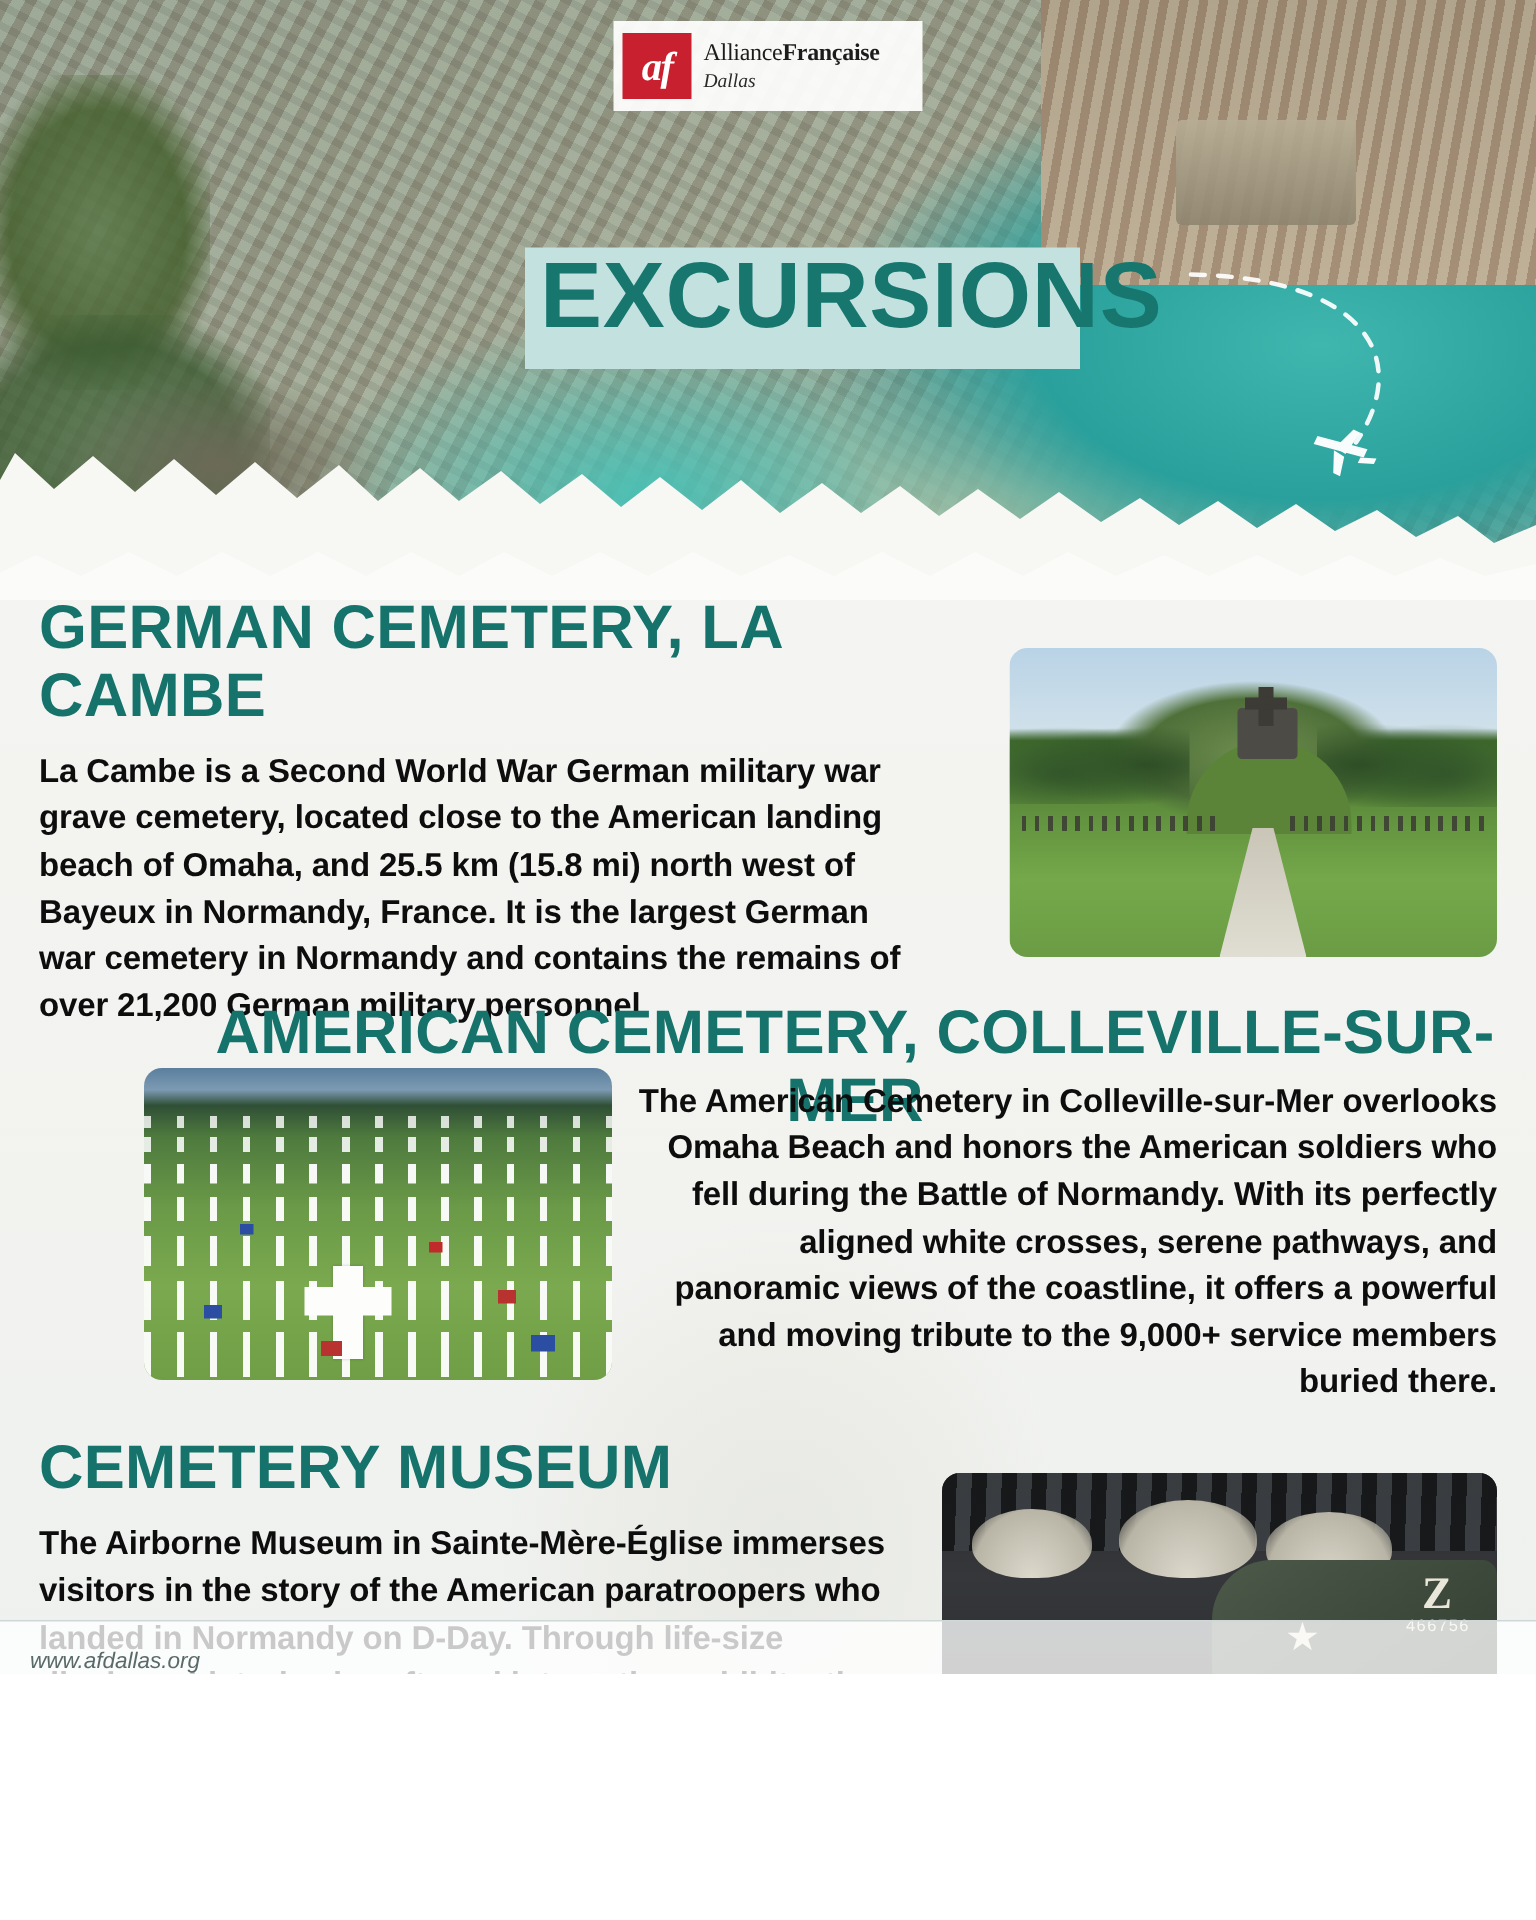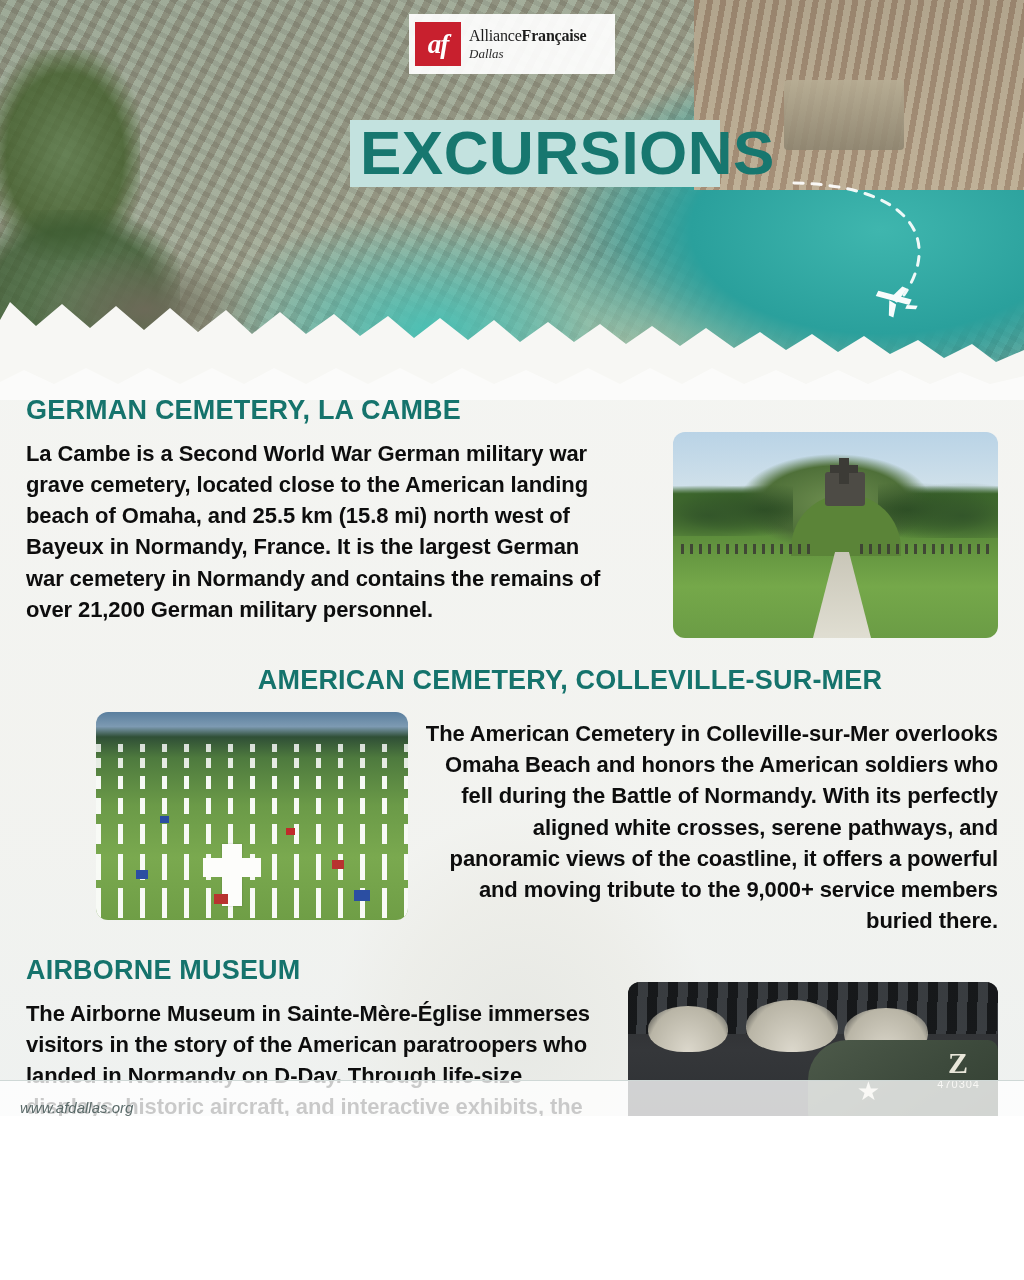--- a/index.html
+++ b/index.html
@@ -151,31 +151,31 @@
     background: #c3e2df;
     color: #17776f;
     font-size: 62px;
     font-weight: bold;
     letter-spacing: 0.5px;
     line-height: 1.05;
     text-align: center;
     padding: 8px 10px 4px;
   }
   .title-line.l1 { width: 370px; }
-  .title-line.l2 { width: 370px; padding-top: 0; padding-bottom: 2px; }
+  .title-line.l2 { width: 370px; padding-top: 0; padding-bottom: 16px; margin-top: 45px; }
 
   
   .plane-path { position: absolute; right: 70px; top: 175px; }
 
   
   .section { position: absolute; }
 
   .sec-head {
     color: #15736c;
-    font-size: 27px;
+    font-size: 41px;
     font-weight: bold;
     letter-spacing: 0.2px;
     line-height: 1.1;
   }
   .sec-body {
     color: #0d0d0d;
     font-size: 22px;
     font-weight: bold;
     line-height: 1.42;
     letter-spacing: -0.1px;
@@ -425,33 +425,33 @@
     <div class="p2-bigcross"></div>
     <div class="p2-flag" style="left:64px;top:104px;background:#2b4ea2;"></div>
     <div class="p2-flag" style="left:190px;top:116px;background:#c02a2a;"></div>
     <div class="p2-flag" style="left:236px;top:148px;width:12px;height:9px;background:#b8332f;"></div>
     <div class="p2-flag" style="left:118px;top:182px;width:14px;height:10px;background:#b8332f;"></div>
     <div class="p2-flag" style="left:258px;top:178px;width:16px;height:11px;background:#2b4ea2;"></div>
     <div class="p2-flag" style="left:40px;top:158px;width:12px;height:9px;background:#2b4ea2;"></div>
   </div>
 
   <div class="section sec3">
-    <div class="sec-head">AIRBORNE MUSEUM</div>
+    <div class="sec-head">CEMETERY MUSEUM</div>
     <div class="sec-body">The Airborne Museum in Sainte-Mère-Église immerses visitors in the story of the American paratroopers who landed in Normandy on D-Day. Through life-size displays, historic aircraft, and interactive exhibits, the museum offers a vivid and emotional insight into the experiences of the 82nd and 101st Airborne Divisions.</div>
   </div>
 
   <div class="photo photo3">
     <div class="p3-ceiling"></div>
     <div class="p3-chute" style="left:20px;top:24px;width:80px;height:46px;"></div>
     <div class="p3-chute" style="left:118px;top:18px;width:92px;height:52px;"></div>
     <div class="p3-chute" style="left:216px;top:26px;width:84px;height:48px;"></div>
     <div class="p3-plane"></div>
     <div class="p3-star">★</div>
     <div class="p3-z">Z</div>
-    <div class="p3-serial">470304</div>
+    <div class="p3-serial">466756</div>
     <div class="p3-figs">
       <div class="p3-fig" style="left:26px;width:26px;height:62px;"></div>
       <div class="p3-fig" style="left:74px;width:30px;height:48px;"></div>
       <div class="p3-fig" style="left:136px;width:24px;height:70px;"></div>
       <div class="p3-fig" style="left:176px;width:26px;height:64px;"></div>
       <div class="p3-fig" style="left:228px;width:30px;height:76px;"></div>
       <div class="p3-fig" style="left:286px;width:34px;height:86px;"></div>
     </div>
     <div class="p3-floor"></div>
   </div>

